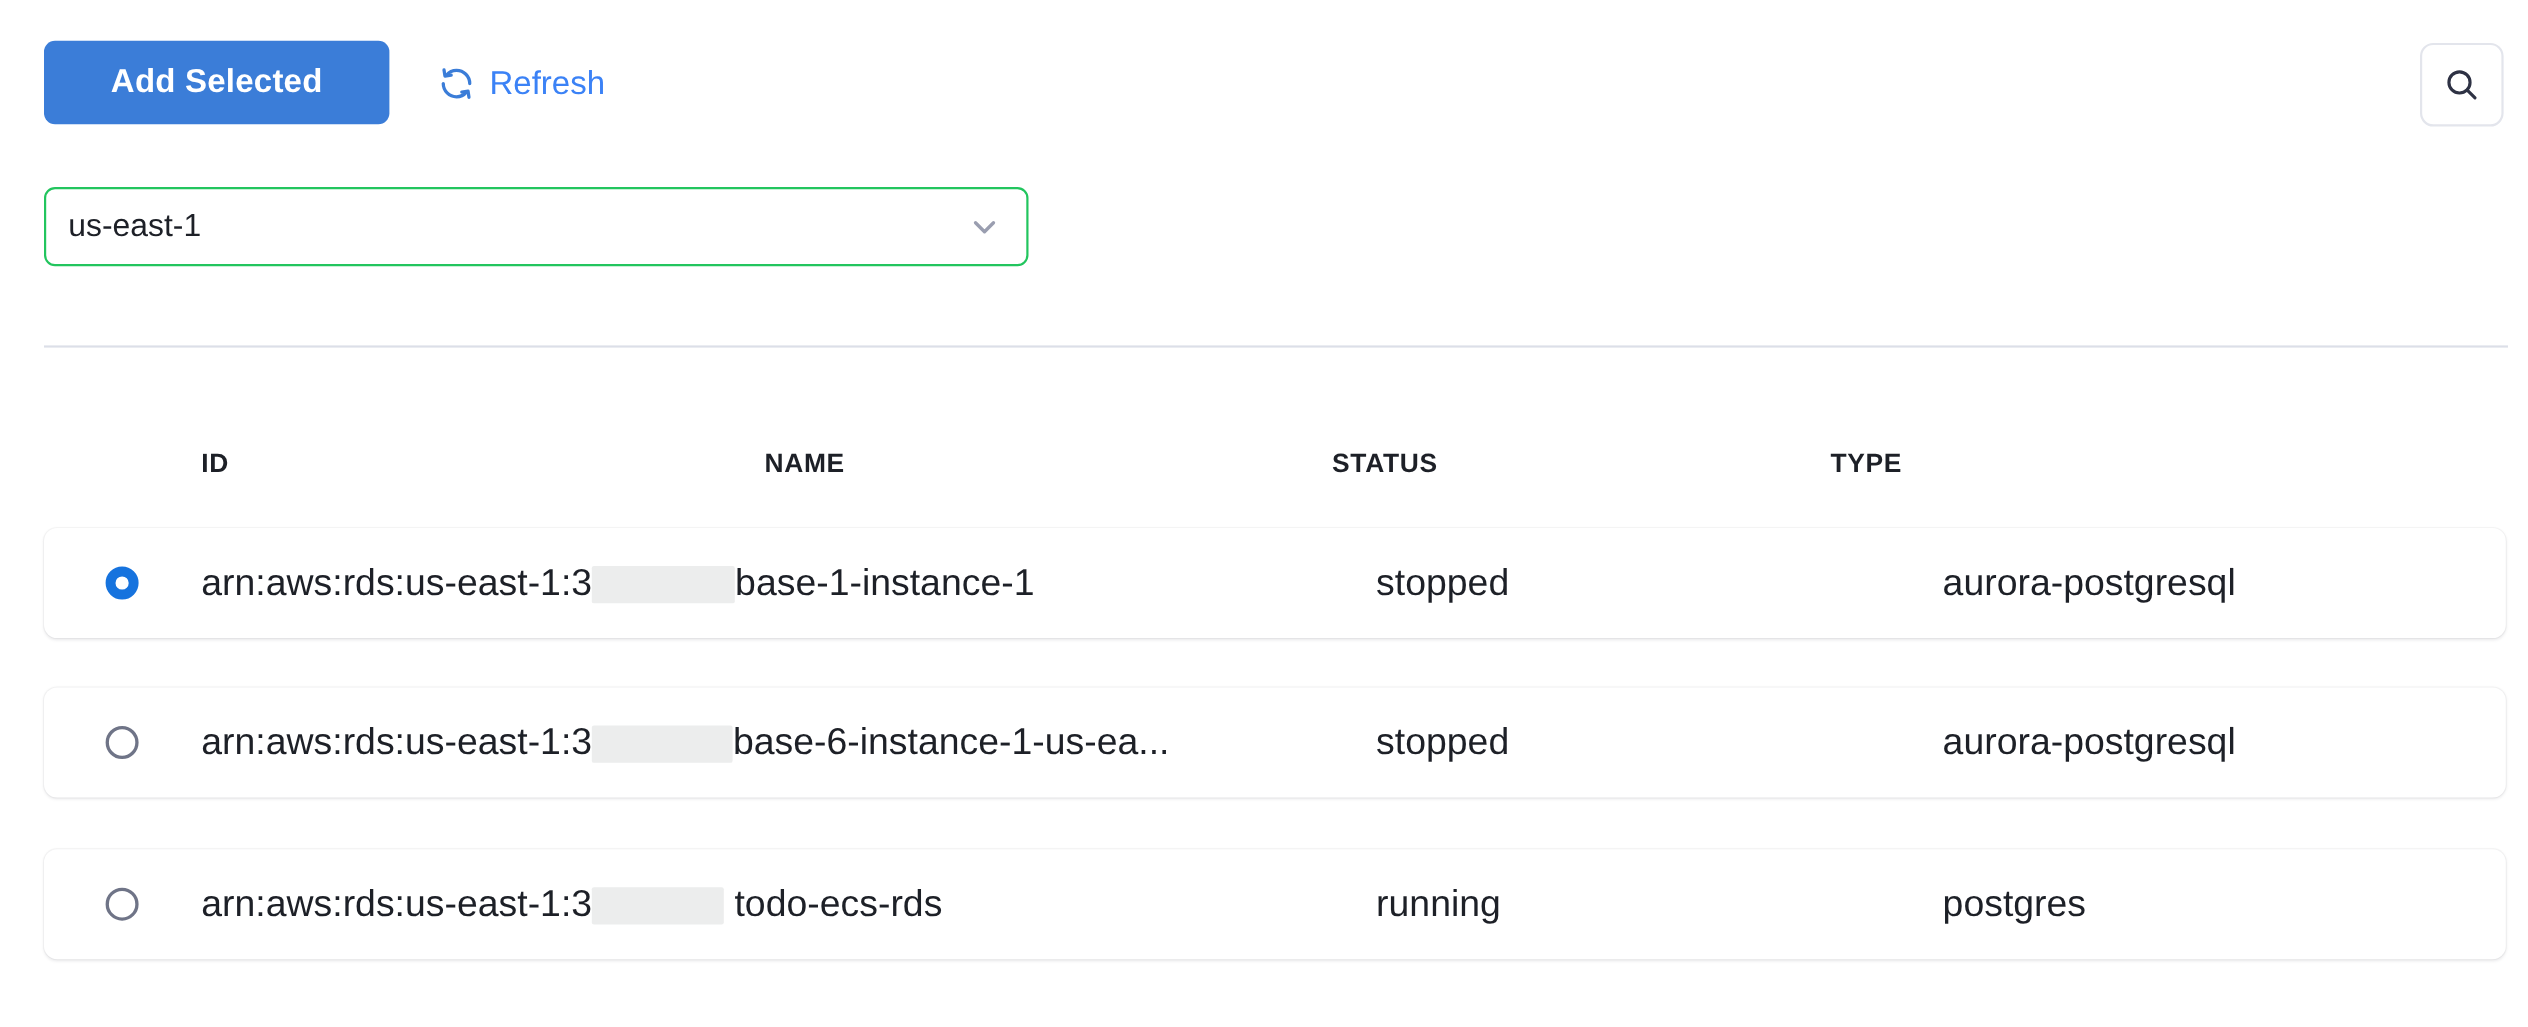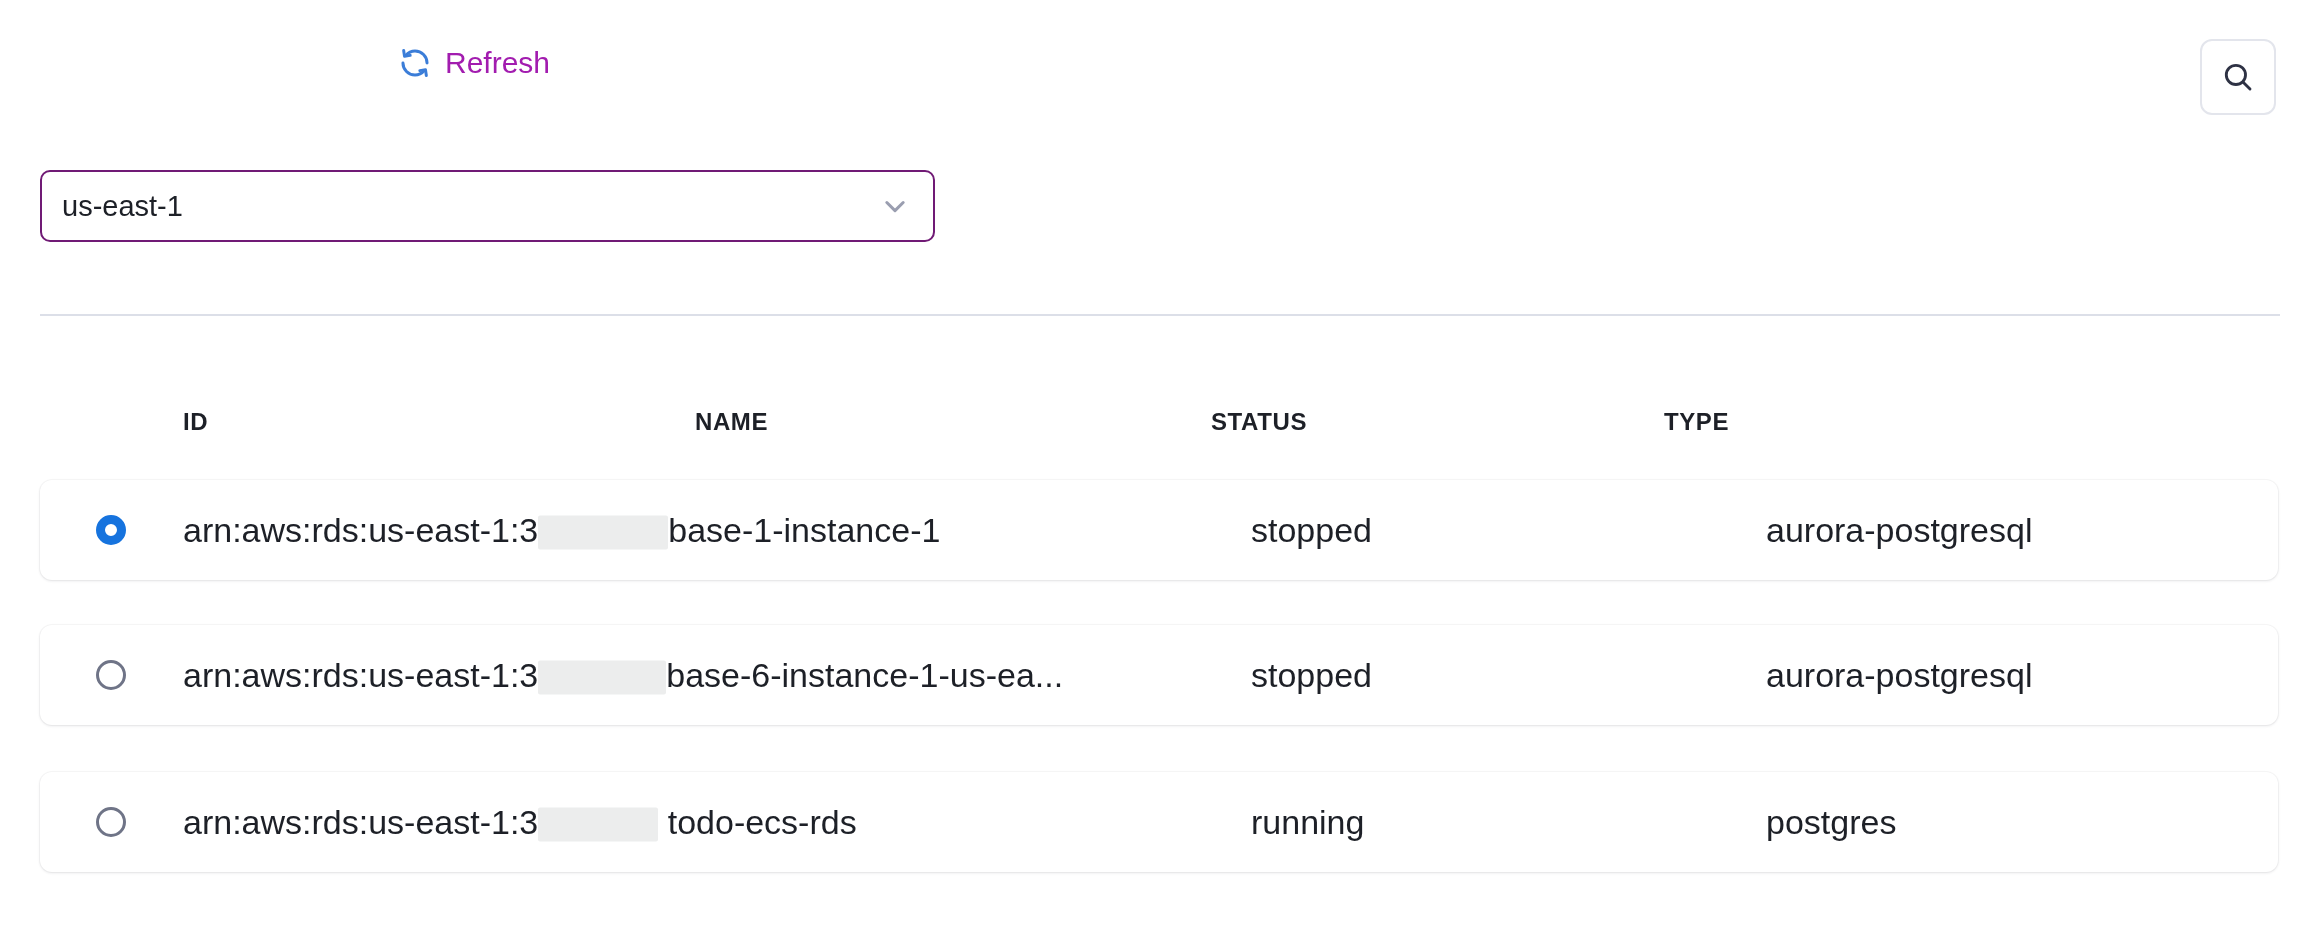--- a/index.html
+++ b/index.html
@@ -38,28 +38,28 @@
     font-weight: bold;
     letter-spacing: 0.2px;
     cursor: pointer;
     display: flex;
     align-items: center;
     justify-content: center;
     padding: 0;
   }
   .refresh-btn {
     position: absolute;
-    left: 398px; top: 35px;
+    left: 398px; top: 48px;
     height: 56px;
     display: flex;
     align-items: center;
     gap: 13px;
     background: none;
     border: none;
-    color: #a21caf;
+    color: #3b82f6;
     font-family: "Liberation Sans", sans-serif;
     font-size: 30px;
     cursor: pointer;
     padding: 0;
   }
   .refresh-icon { width: 34px; height: 34px; display: block; }
   .search-btn {
     position: absolute;
     left: 2200px; top: 39px;
     width: 76px; height: 76px;
@@ -73,21 +73,21 @@
     padding: 0;
   }
   .search-icon { width: 36px; height: 36px; display: block; }
 
   
   .region-select {
     position: absolute;
     left: 40px; top: 170px;
     width: 895px; height: 72px;
     background: #ffffff;
-    border: 2px solid #701a75;
+    border: 2px solid #22c55e;
     border-radius: 10px;
     cursor: pointer;
   }
   .region-value {
     position: absolute;
     left: 20px; top: 50%;
     transform: translateY(-50%);
     font-size: 29px;
     color: #1d2027;
     white-space: nowrap;
@@ -180,20 +180,21 @@
     pointer-events: none;
   }
 </style>
 </head>
 <body>
 
 <div id="page">
 
   <div class="toolbar">
 
+    <button class="btn-primary">Add Selected</button>
 
     <button class="refresh-btn">
       <span class="refresh-icon">
         <svg viewBox="0 0 24 24" width="34" height="34" fill="none" stroke="#3b7dd8" stroke-width="2.1" stroke-linecap="round" stroke-linejoin="round">
           <path d="M20.5 12a8.5 8.5 0 0 0-8.5-8.5c-2.6 0-4.9 1.2-6.4 3"></path>
           <polyline points="4 3.2 4.6 7.2 8.6 6.6"></polyline>
           <path d="M3.5 12a8.5 8.5 0 0 0 8.5 8.5c2.6 0 4.9-1.2 6.4-3"></path>
           <polyline points="20 20.8 19.4 16.8 15.4 17.4"></polyline>
         </svg>
       </span>

